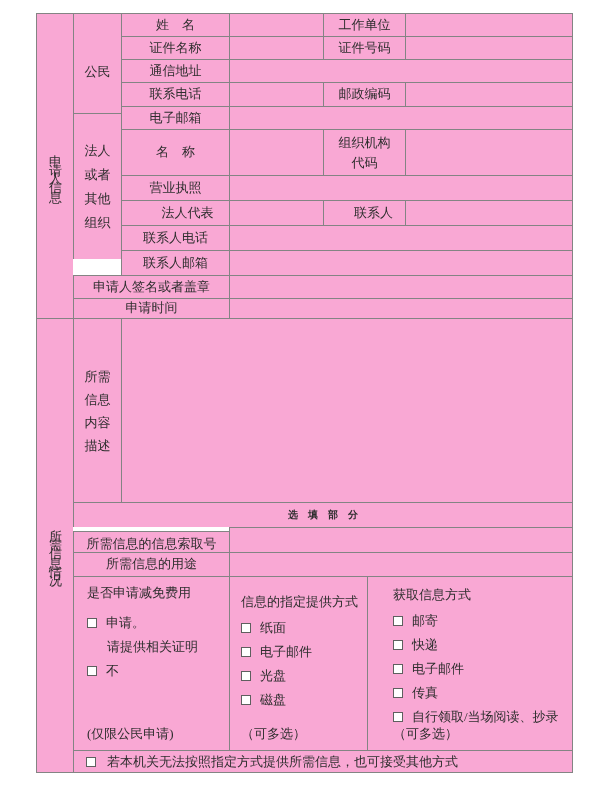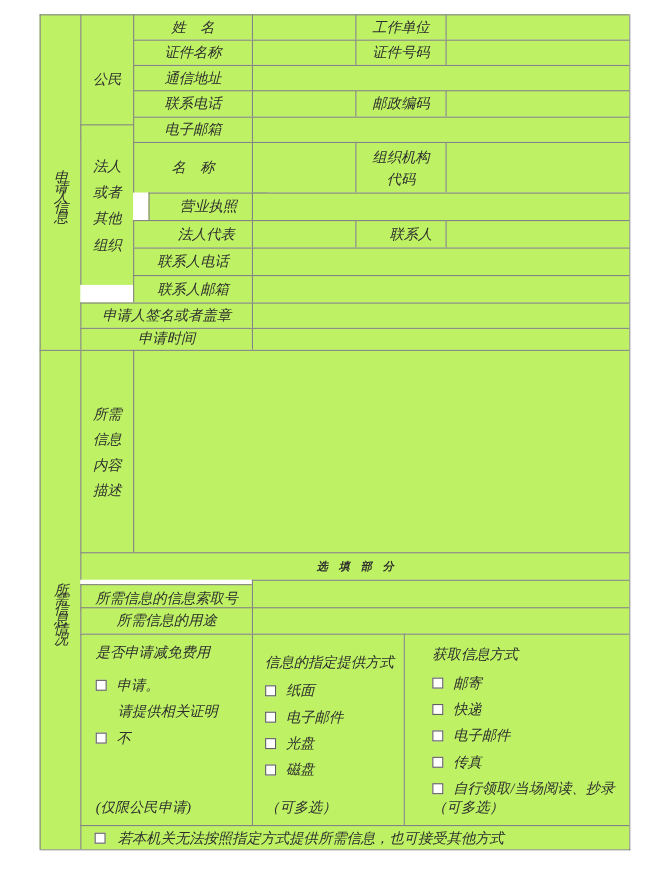--- a/index.html
+++ b/index.html
@@ -17,22 +17,21 @@
     position: absolute;
     left: 36px; top: 13px;
     width: 537px; height: 760px;
     border-right: 1px solid #848484;
     border-bottom: 1px solid #848484;
   }
   .cell {
     position: absolute;
     border-left: 1px solid #848484;
     border-top: 1px solid #848484;
-    background: #bef264;
-    font-style: italic;
+    background: #f9a8d4;
   }
   .lbl {
     display: flex;
     align-items: center;
     justify-content: center;
     text-align: center;
     line-height: 1.55;
   }
   .ml { white-space: pre-line; }
   .vert {
@@ -125,21 +124,21 @@
 
     <div class="cell lbl" style="left:85px;top:93px;width:108px;height:23px;">电子邮箱</div>
     <div class="cell" style="left:193px;top:93px;width:343px;height:23px;"></div>
 
     <div class="cell lbl" style="left:85px;top:116px;width:108px;height:46px;">名　称</div>
     <div class="cell" style="left:193px;top:116px;width:94px;height:46px;"></div>
     <div class="cell lbl ml" style="left:287px;top:116px;width:82px;height:46px;line-height:20px;">组织机构
 代码</div>
     <div class="cell" style="left:369px;top:116px;width:167px;height:46px;"></div>
 
-    <div class="cell lbl" style="left:85px;top:162px;width:108px;height:25px;margin-left:14px;">营业执照</div>
+    <div class="cell lbl" style="left:85px;top:162px;width:108px;height:25px;">营业执照</div>
     <div class="cell" style="left:193px;top:162px;width:343px;height:25px;"></div>
 
     <div class="cell lbl" style="left:85px;top:187px;width:108px;height:25px;padding-left:24px;">法人代表</div>
     <div class="cell" style="left:193px;top:187px;width:94px;height:25px;"></div>
     <div class="cell lbl" style="left:287px;top:187px;width:82px;height:25px;padding-left:18px;">联系人</div>
     <div class="cell" style="left:369px;top:187px;width:167px;height:25px;"></div>
 
     <div class="cell lbl" style="left:85px;top:212px;width:108px;height:25px;">联系人电话</div>
     <div class="cell" style="left:193px;top:212px;width:343px;height:25px;"></div>
 

